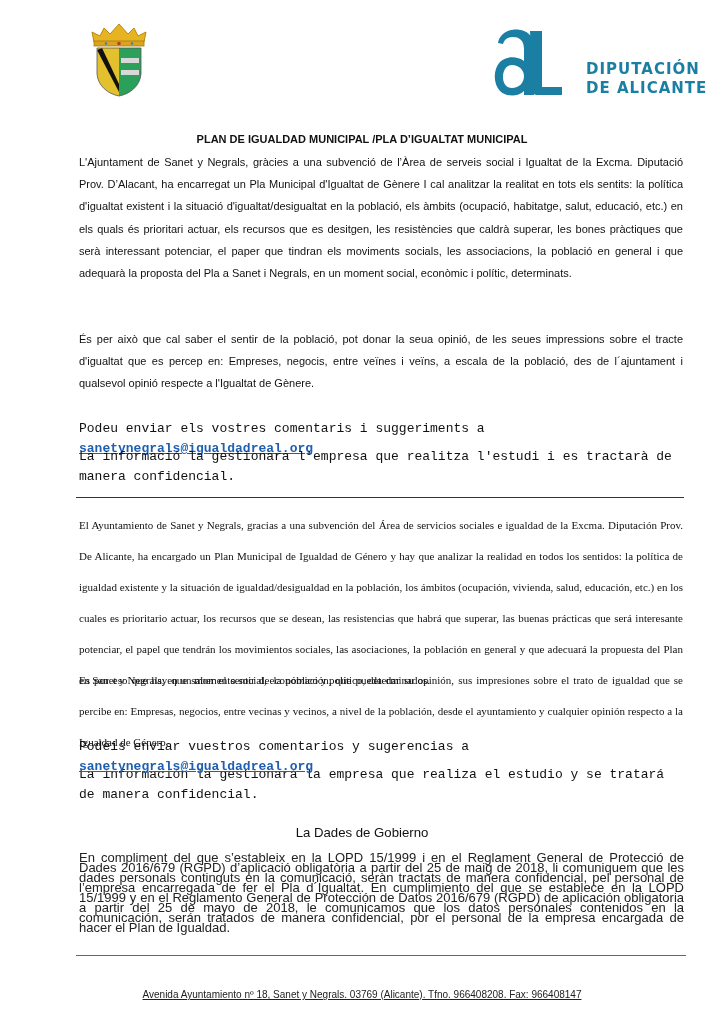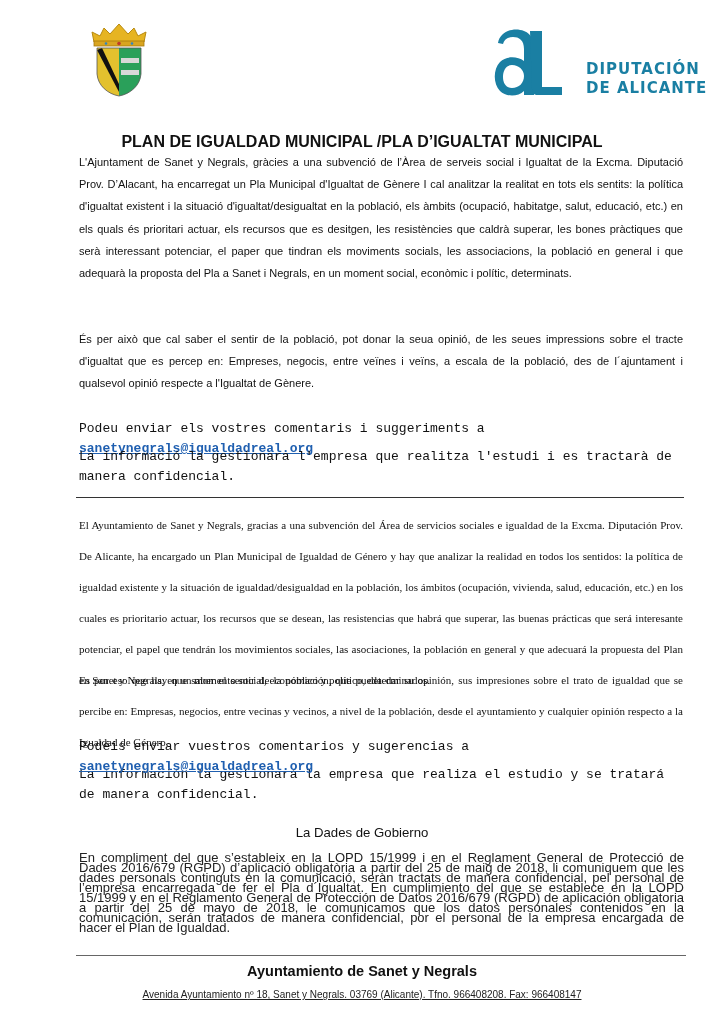--- a/index.html
+++ b/index.html
@@ -9,21 +9,21 @@
 
   
   .crest { position: absolute; left: 88px; top: 20px; width: 62px; height: 80px; }
   .dipu-logo { position: absolute; left: 490px; top: 25px; width: 220px; height: 80px; }
   .dipu-mark { position: absolute; left: 0; top: 0; width: 74px; height: 74px; }
   .dipu-text { position: absolute; left: 96px; top: 35px; font-family: "DejaVu Sans", sans-serif;
                font-weight: bold; color: #1a7fa3; font-size: 15px; line-height: 19px; letter-spacing: 1px; }
 
   
   .title { position: absolute; left: 0; width: 724px; top: 133px; text-align: center;
-           font-family: "Liberation Sans", sans-serif; font-weight: bold; font-size: 16px; }
+           font-family: "Liberation Sans", sans-serif; font-weight: bold; font-size: 11px; }
   .para { position: absolute; left: 79px; width: 604px; font-size: 11px; line-height: 22.2px;
           text-align: justify; font-family: "Liberation Sans", sans-serif; }
   .para.es { line-height: 31px; font-family: Liberation Serif, serif; }
   .line { position: absolute; left: 79px; width: 604px; font-size: 13px; line-height: 20px; font-family: Liberation Mono, monospace; }
   .center { position: absolute; left: 0; width: 724px; text-align: center; font-size: 13.2px; }
   a.email { color: #1f5fb0; font-weight: bold; text-decoration: underline; }
 
   .rule { position: absolute; height: 1px; background: #333; }
 
   .legal { position: absolute; left: 79px; width: 605px; top: 853px; font-size: 13px;
@@ -91,15 +91,14 @@
   <div class="line" style="top:765px;">La información la gestionará la empresa que realiza el estudio y se tratará de manera confidencial.</div>
   <div class="line" style="top:737px;">
     <span>Podéis enviar vuestros comentarios y sugerencias a </span><a class="email">sanetynegrals@igualdadreal.org</a>
   </div>
 
   <div class="center" style="top:825px;">La Dades de Gobierno</div>
 
   <div class="legal">En compliment del que s’estableix en la LOPD 15/1999 i en el Reglament General de Protecció de Dades 2016/679 (RGPD) d’aplicació obligatòria a partir del 25 de maig de 2018, li comuniquem que les dades personals continguts en la comunicació, seràn tractats de manera confidencial, pel personal de l’empresa encarregada de fer el Pla d´Igualtat.   En cumplimiento del que se establece en la LOPD 15/1999 y en el Reglamento General de Protección de Datos 2016/679 (RGPD) de aplicación obligatoria a partir del 25 de mayo de 2018, le comunicamos que los datos personales contenidos en la comunicación, serán tratados de manera confidencial, por el personal de la empresa encargada de hacer el Plan de Igualdad.</div>
 
   <div class="rule" style="left:76px; width:610px; top:955px; background:#666;"></div>
-  <div class="footer-title">Ayuntamiento de Sanet y Negrals</div>
   <div class="footer-addr">Avenida Ayuntamiento nº 18, Sanet y Negrals. 03769 (Alicante). Tfno. 966408208. Fax: 966408147</div>
 </div>
 
 </body></html>

